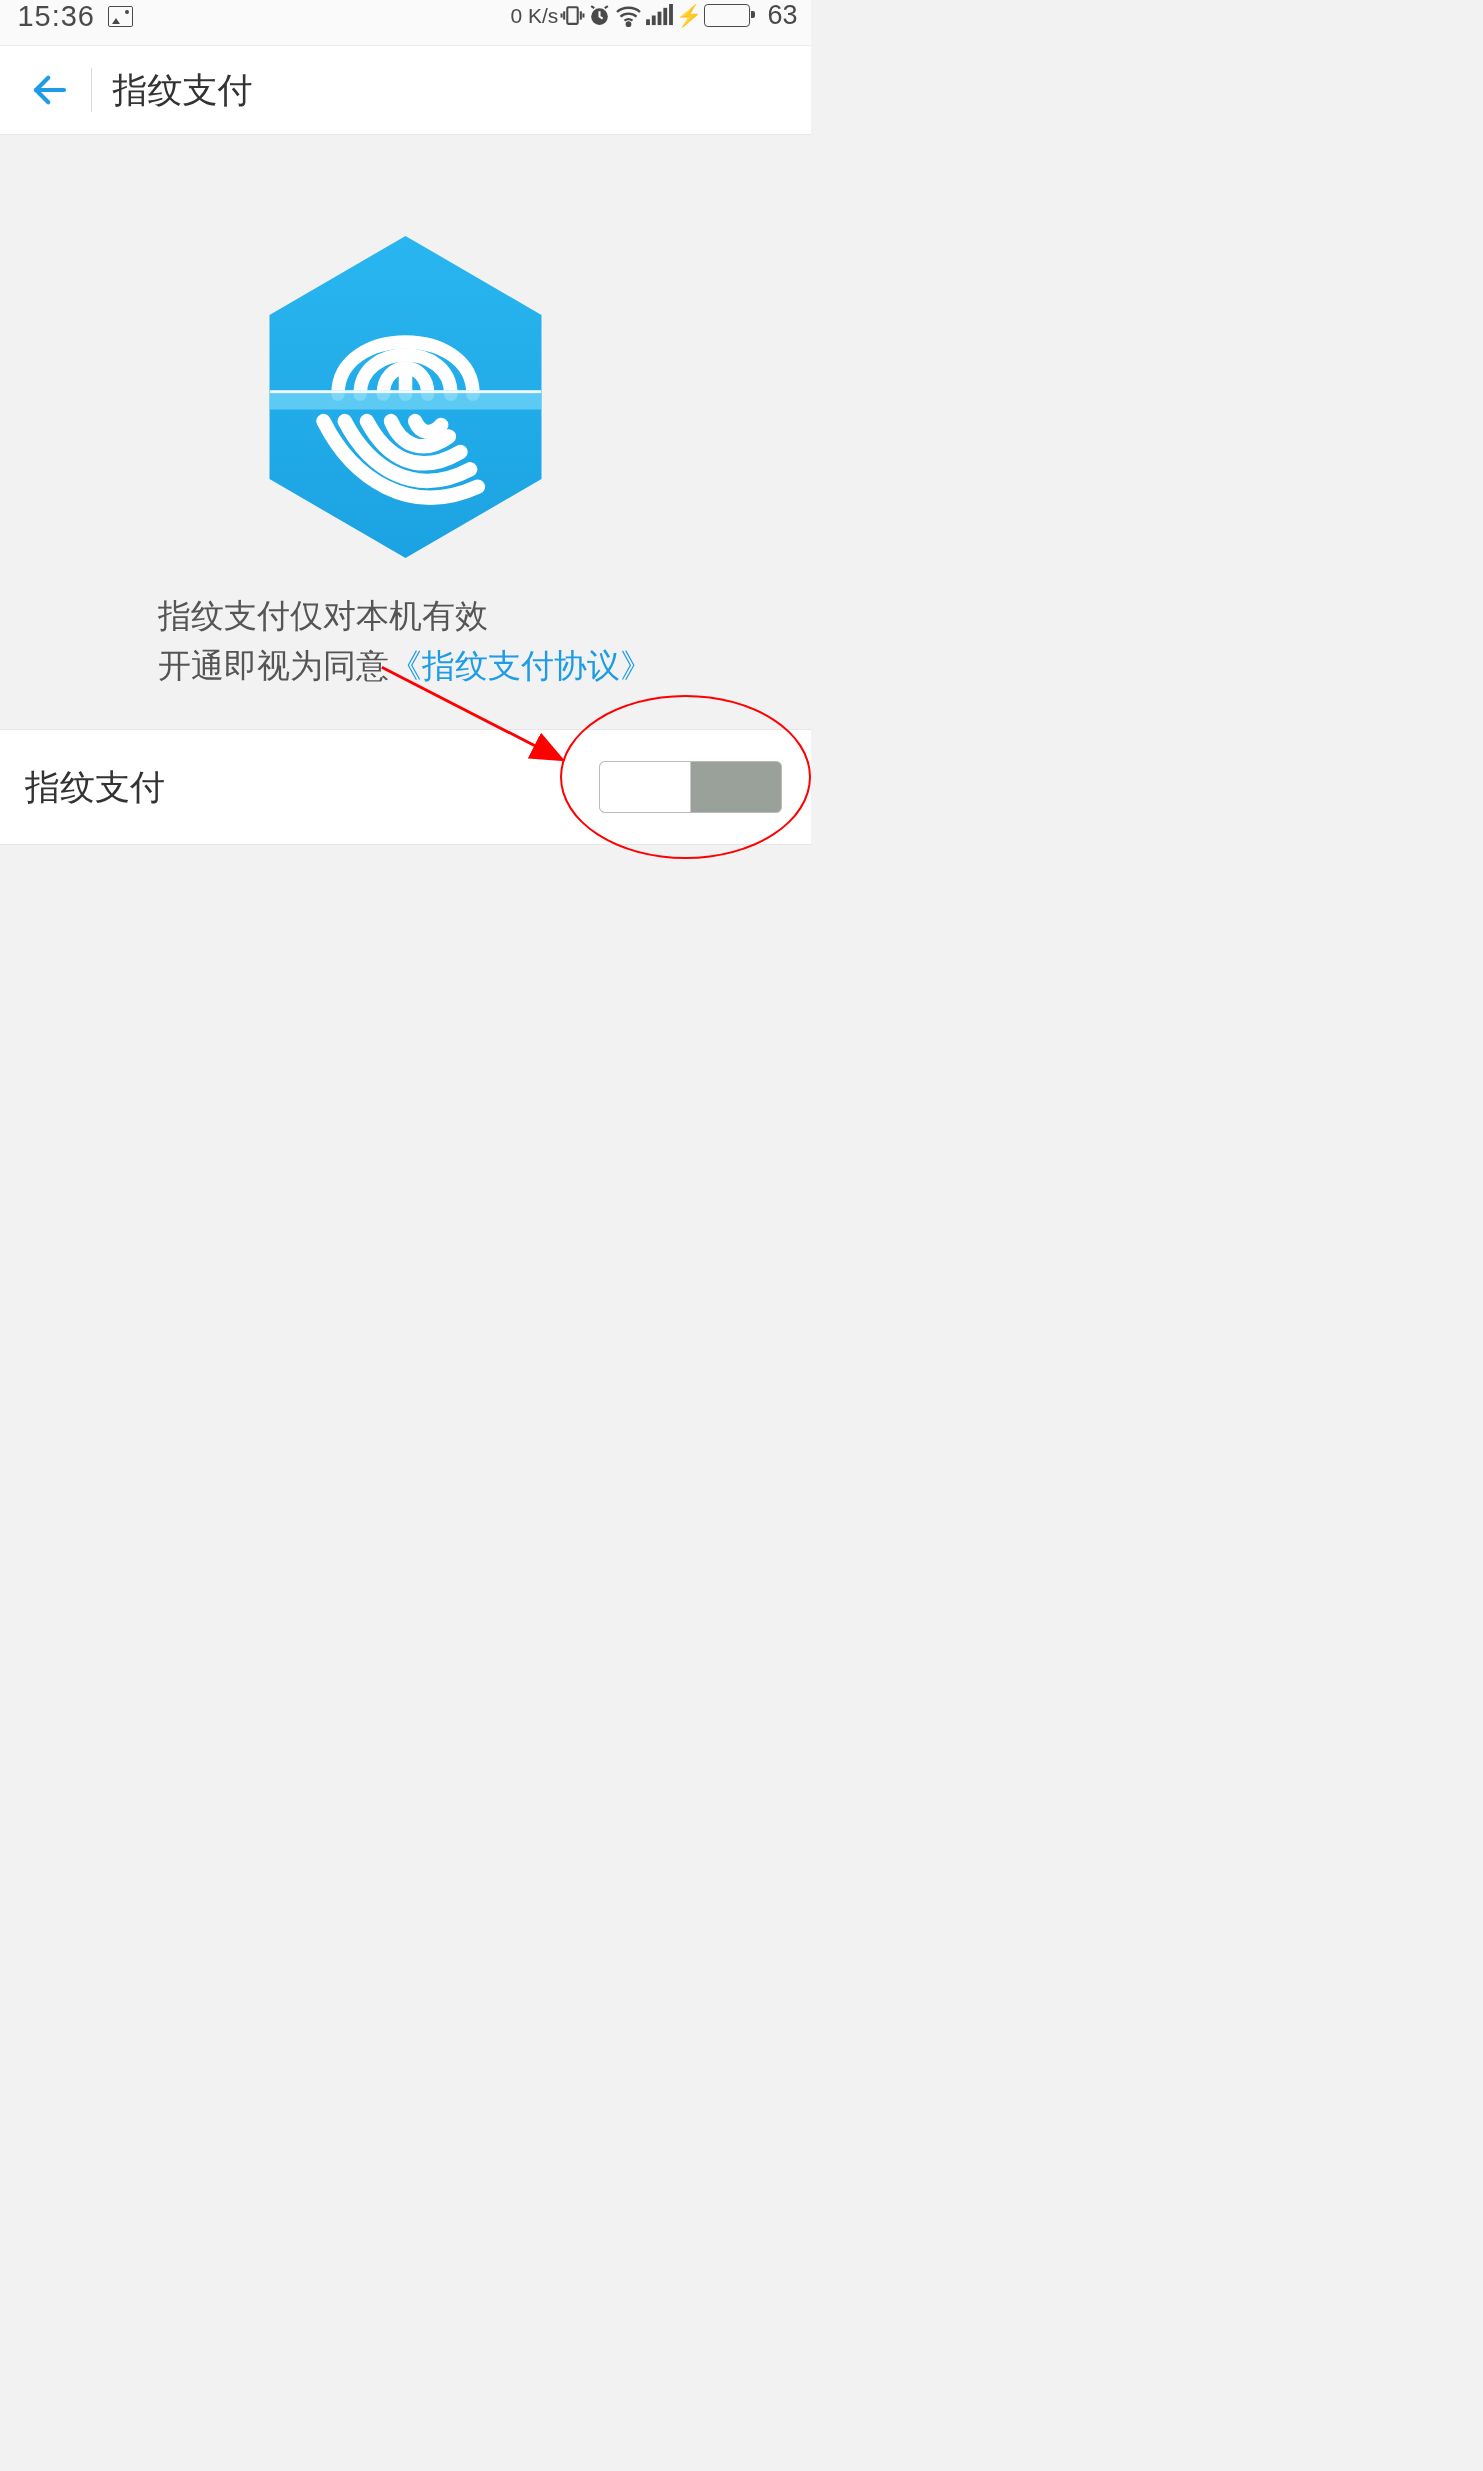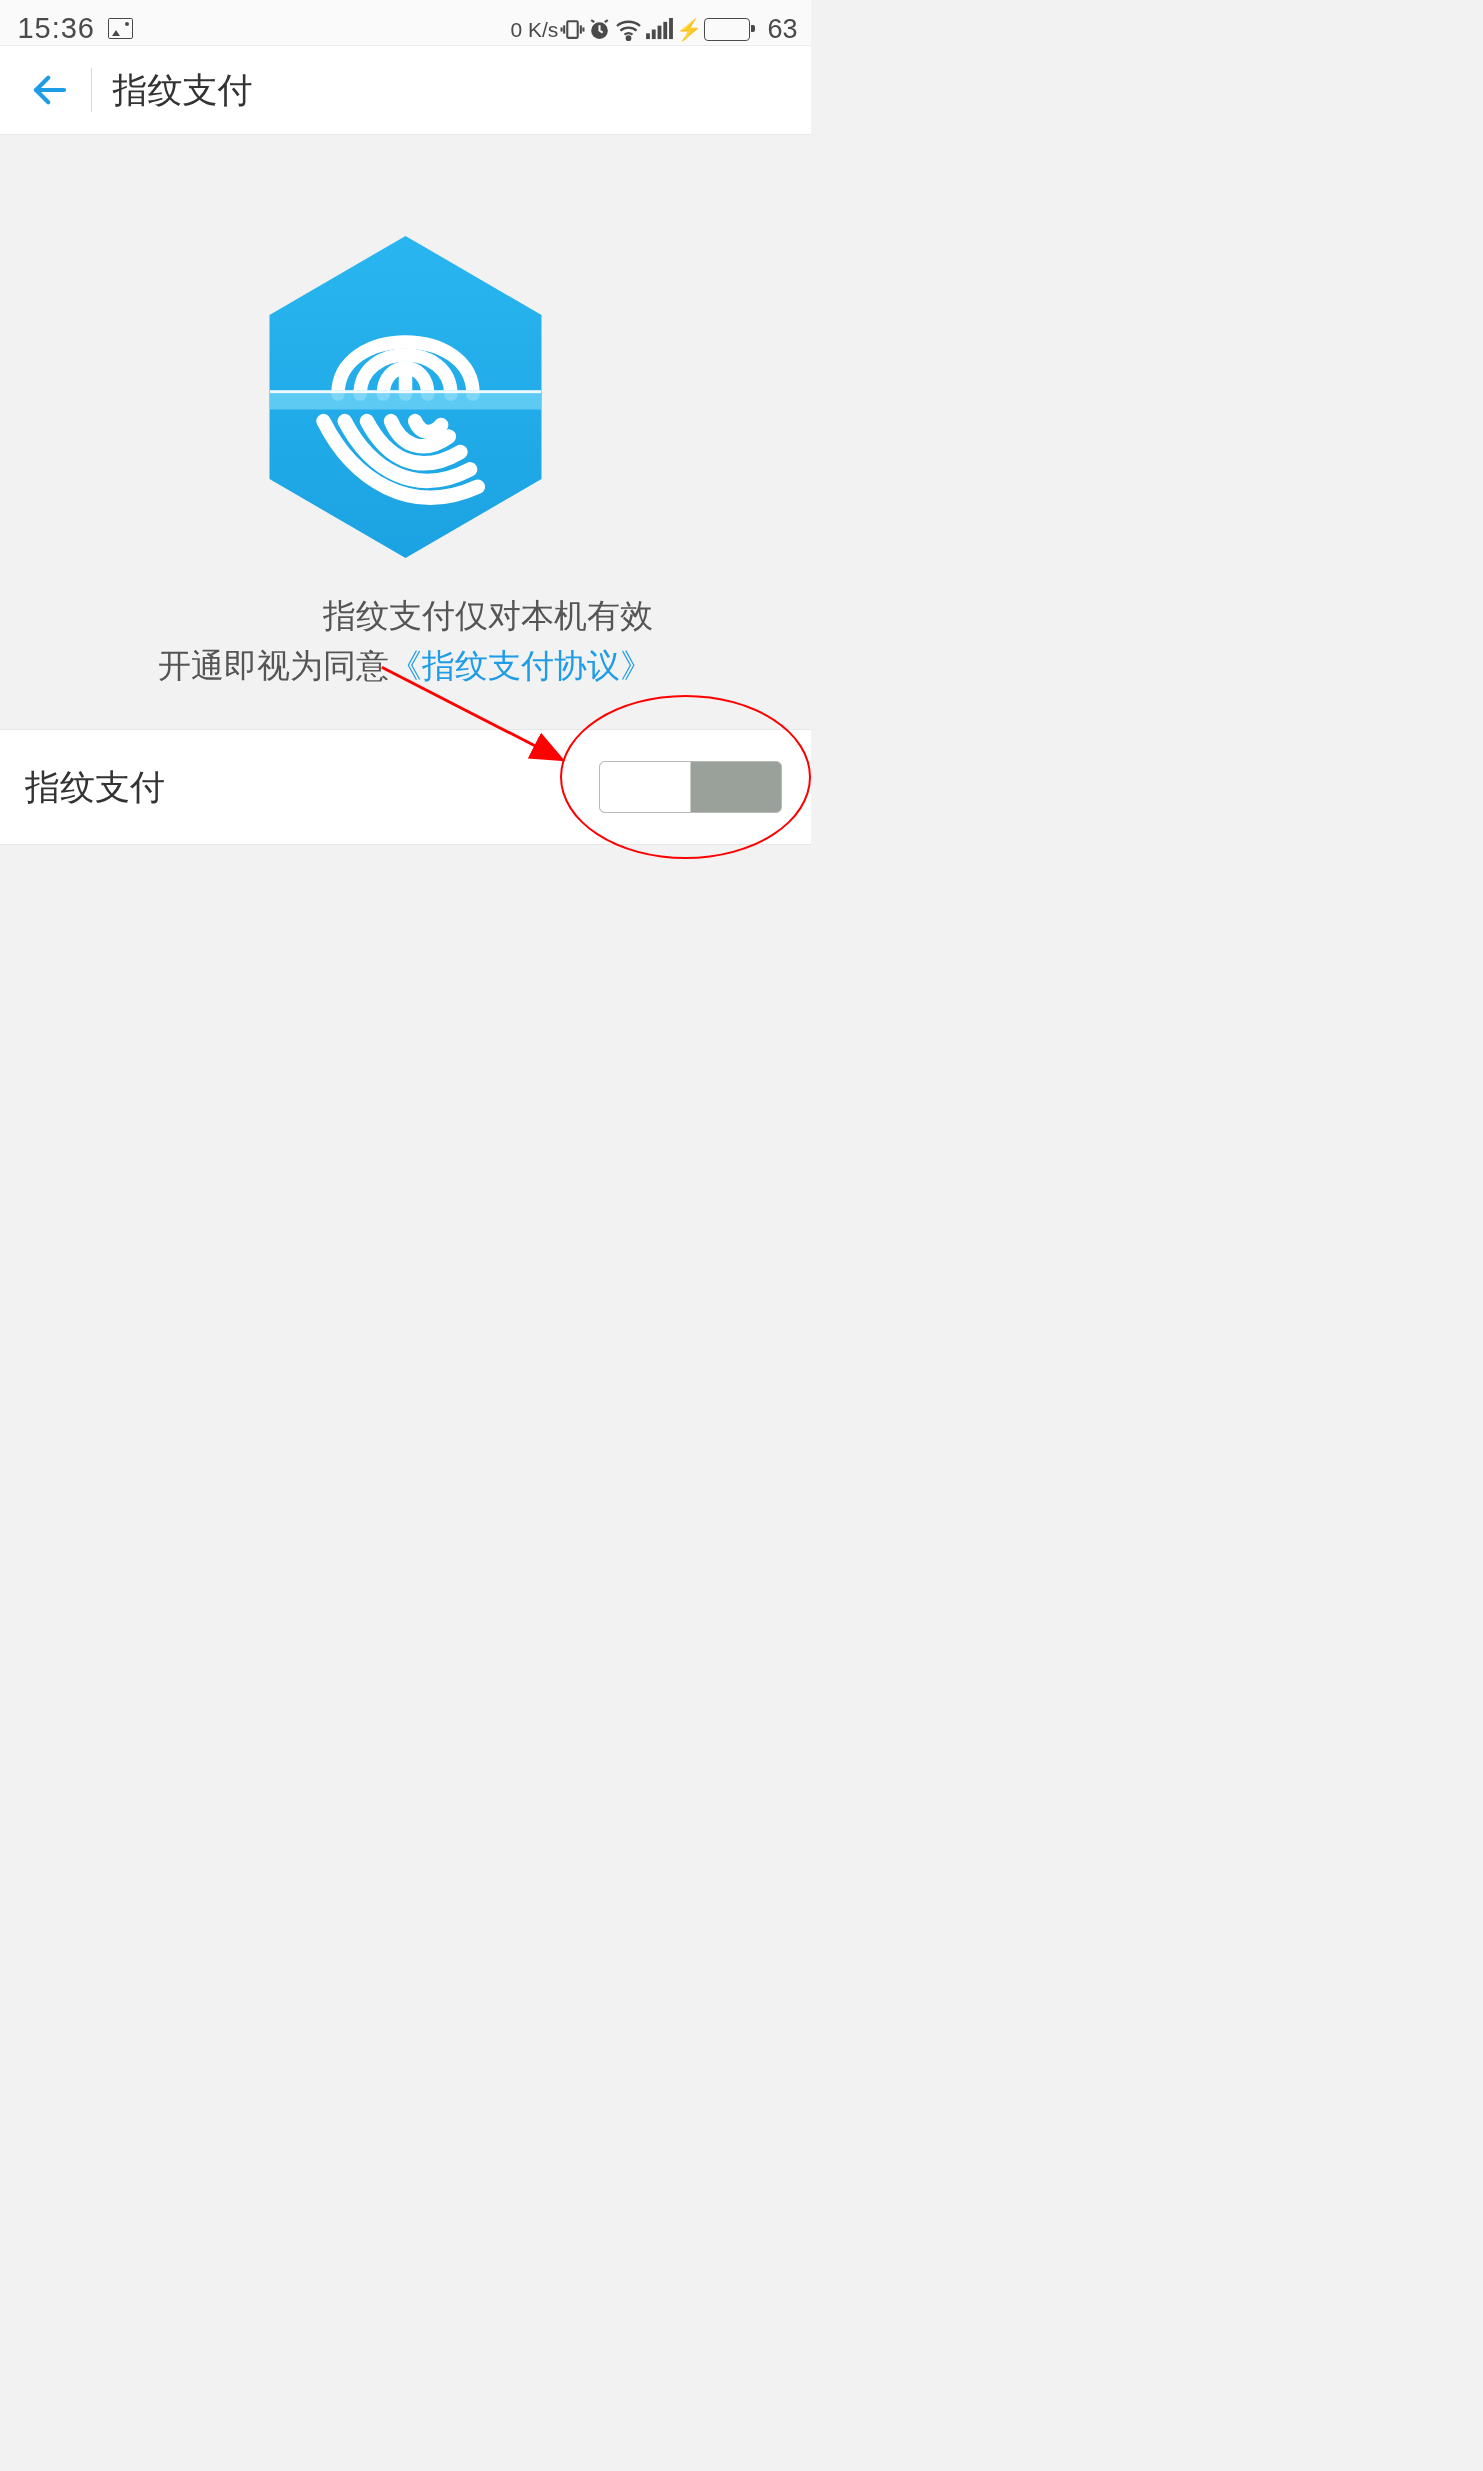--- a/index.html
+++ b/index.html
@@ -3,21 +3,21 @@
 <meta charset="utf-8">
 <style>
   * { margin: 0; padding: 0; box-sizing: border-box; }
   html, body { width: 811px; height: 1352px; font-family: -apple-system, "Helvetica Neue", Arial, sans-serif; background: #f2f2f2; overflow: hidden; }
 
   
   .status-bar {
     height: 46px;
     background: #fafafa;
     display: flex;
-    align-items: flex-end;
+    align-items: flex-start;
     justify-content: space-between;
     padding: 0 13.5px 0 17.4px;
     font-size: 29px;
     color: #4a4a4a;
     border-bottom: 1px solid #ececec;
   }
   .status-left { display: flex; align-items: center; gap: 13.5px; }
   .status-right { display: flex; align-items: center; gap: 2px; }
   .clock { font-size: 29px; letter-spacing: 1px; }
   .pic-icon { width: 25px; height: 21px; border: 1.9px solid #4a4a4a; border-radius: 1.9px; position: relative; }
@@ -41,21 +41,21 @@
     border-bottom: 1px solid #e8e8e8;
   }
   .back-btn { width: 58px; height: 58px; display:flex; align-items:center; justify-content:center; }
   .divider-vert { width:1px; height:44px; background:#d9d9d9; margin: 0 21px 0 11.6px; }
   .nav-title { font-size: 35px; color:#333; }
 
   
   .content { background:#f2f2f2; }
   .illus-wrap { display:flex; flex-direction:column; align-items:center; padding-top: 93px; padding-bottom: 39px; }
 
-  .desc { text-align:right; font-size: 33px; color:#555; line-height:1.5; margin-top: 25px; }
+  .desc { text-align:left; font-size: 33px; color:#555; line-height:1.5; margin-top: 25px; }
   .desc .line2 { }
   .agreement-link { color:#1e9ce6; }
 
   
   .row {
     background:#ffffff;
     border-top:1px solid #e6e6e6;
     border-bottom:1px solid #e6e6e6;
     display:flex;
     align-items:center;

